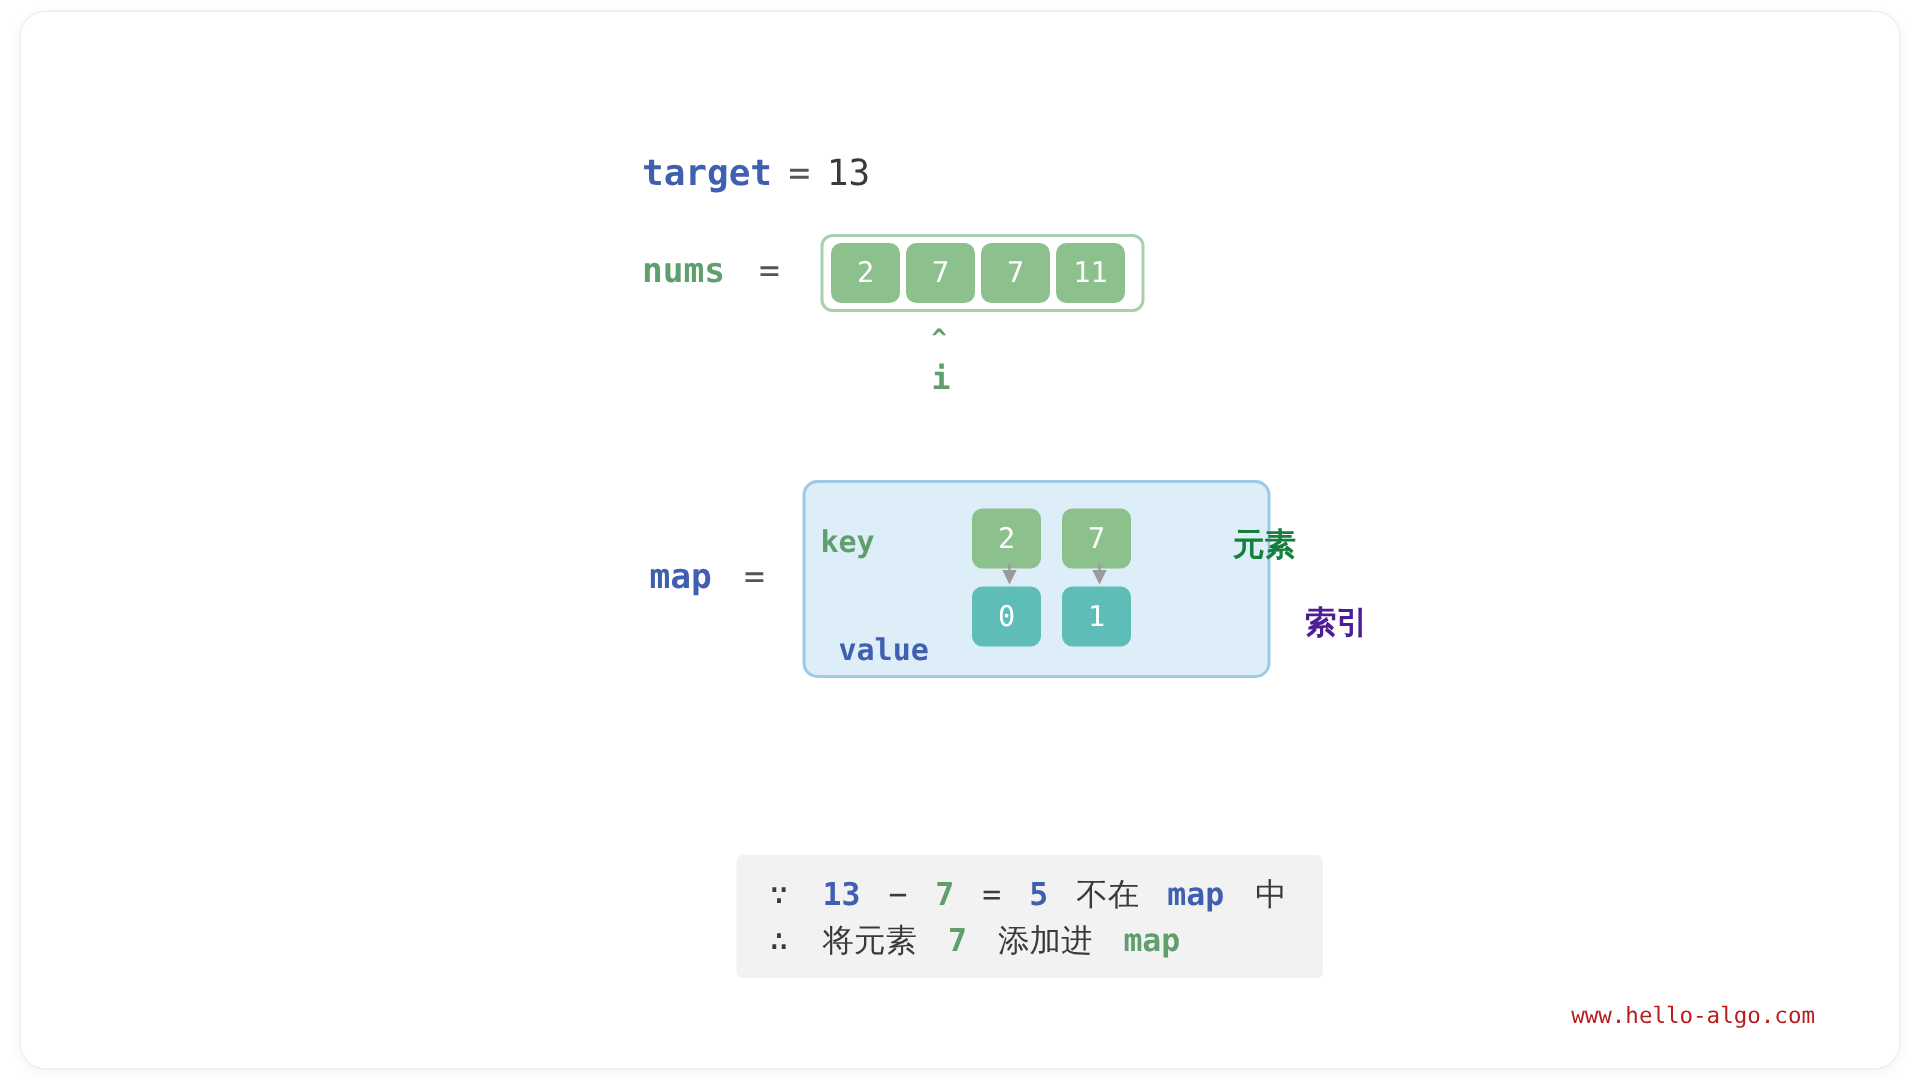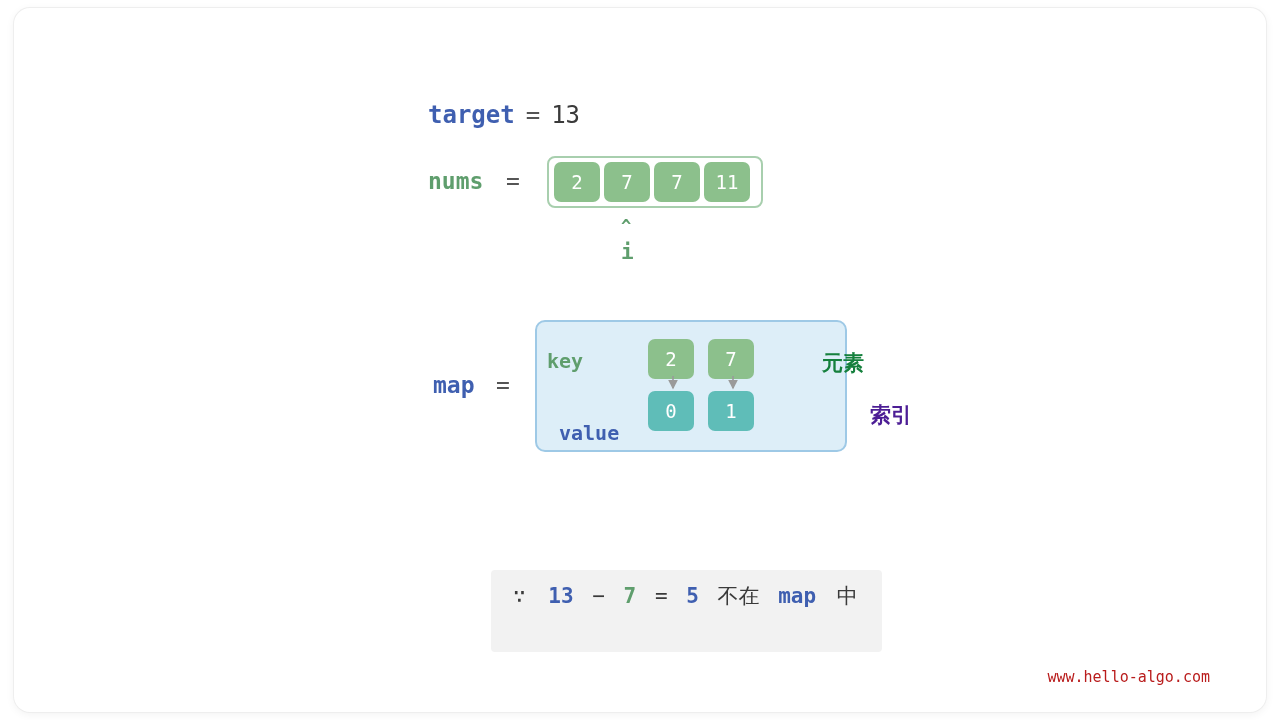--- a/index.html
+++ b/index.html
@@ -255,16 +255,23 @@
       <span class="n-sym">∵</span>
       <span class="n-blue" style="margin-left:10px;">13</span>
       <span class="n-sym" style="margin:0 6px;">−</span>
       <span class="n-green">7</span>
       <span class="n-sym" style="margin:0 6px;">=</span>
       <span class="n-blue">5</span>
       <span class="n-sym" style="margin:0 6px;">不在</span>
       <span class="n-blue">map</span>
       <span class="n-sym" style="margin-left:8px;">中</span>
     </div>
+    <div class="note-line">
+      <span class="n-sym">∴</span>
+      <span class="n-sym" style="margin-left:10px;">将元素</span>
+      <span class="n-green" style="margin:0 8px;">7</span>
+      <span class="n-sym">添加进</span>
+      <span class="n-green" style="margin-left:8px;">map</span>
+    </div>
   </div>
 
   <div class="watermark">www.hello-algo.com</div>
 </div>
 
 </body></html>

